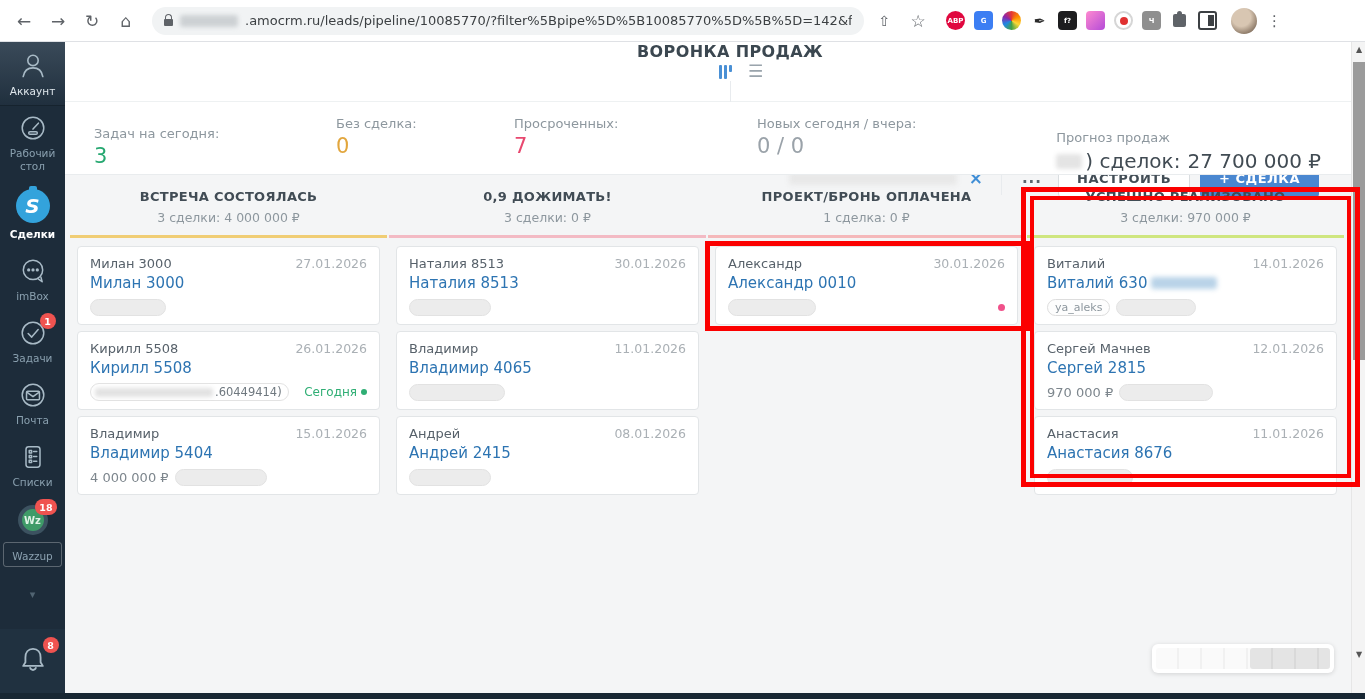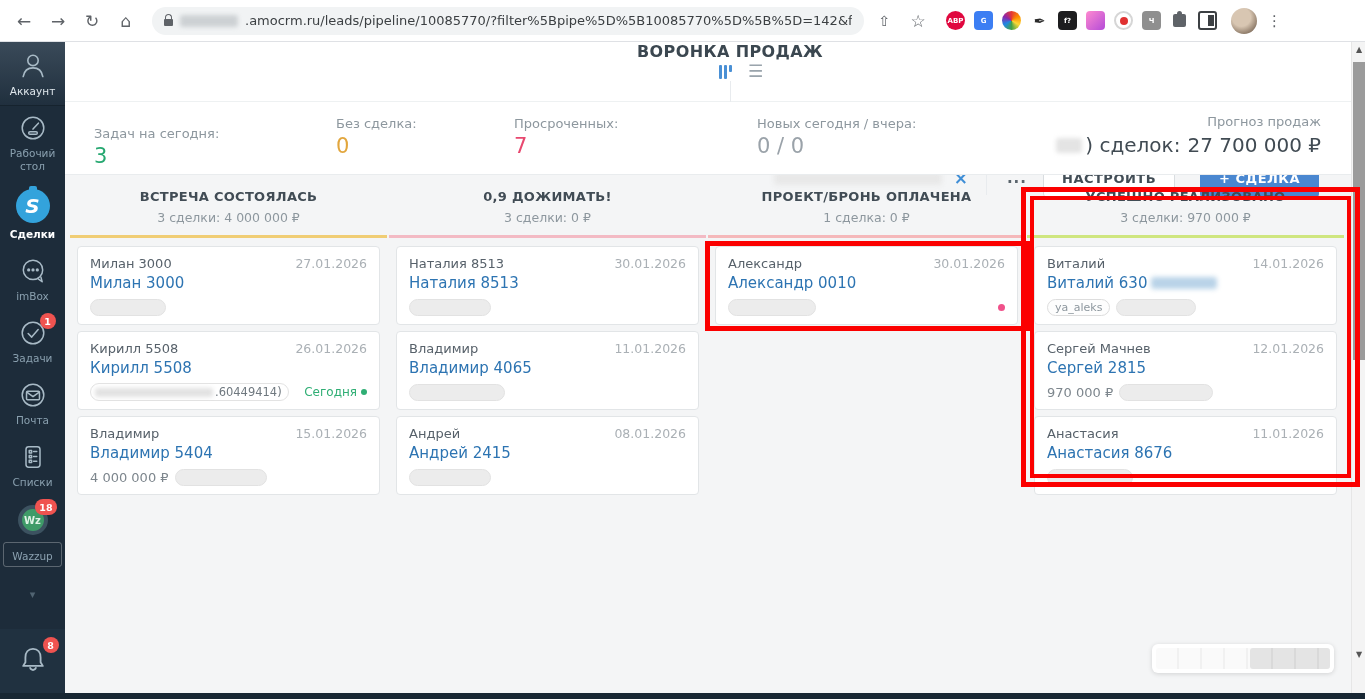--- a/index.html
+++ b/index.html
@@ -63,28 +63,28 @@
   .vdiv { width:1px; height:34px; background:#e8ebee; margin:0 18px; flex:0 0 auto; }
   .chips { display:flex; align-items:center; gap:7px; }
   .chip { background:#dcebf8; border:1px solid #c3d9ee; border-radius:3px; height:27px; display:flex; align-items:center; padding:0 9px; font-size:13.5px; color:#4e5a64; cursor:pointer; gap:7px; }
   .chip .x { color:#5a6670; font-size:13px; cursor:pointer; }
   .filter-user { margin-left:12px; font-size:14px; color:#4b565e; }
   .top-right { margin-left:auto; display:flex; align-items:center; }
   .blurline { width:168px; height:13px; background:#e8e8e8; border-radius:3px; filter:blur(2.5px); }
   .clear-x { color:#3f8ed6; font-size:17px; font-weight:bold; margin:0 14px 0 12px; cursor:pointer; }
   .more-btn { font-size:15px; font-weight:bold; color:#5a646c; letter-spacing:1px; padding:0 16px; cursor:pointer; }
   .btn { height:40px; border-radius:4px; font-size:13px; font-weight:bold; letter-spacing:.5px; display:flex; align-items:center; padding:0 18px; cursor:pointer; white-space:nowrap; }
-  .btn.ghost { background:#fff; border:1px solid #d9dde0; color:#424d56; margin-right:25px; }
+  .btn.ghost { background:#fff; border:1px solid #d9dde0; color:#424d56; margin-right:10px; }
   .btn.primary { background:#4a87d0; color:#fff; border:1px solid #4a87d0; margin-right:46px; }
 
   .statsbar { height:73px; background:#fff; position:relative; border-bottom:1px solid #e9ecee; }
   .stat { position:absolute; top:14px; }
   .stat .s-label { font-size:13px; color:#8d979e; }
   .stat .s-value { font-size:21px; margin-top:3px; }
-  .forecast { position:absolute; top:12px; right:44px; text-align:right; }
+  .forecast { position:absolute; top:28px; right:44px; text-align:left; }
   .forecast .s-label { font-size:13px; color:#8d979e; }
   .forecast .f-line { display:flex; align-items:center; justify-content:flex-end; gap:3px; margin-top:4px; font-size:20px; color:#414b53; }
   .f-blur { display:inline-block; width:26px; height:15px; background:#e4e4e4; border-radius:3px; filter:blur(2px); }
 
   
   .board { display:flex; padding:14px 4px 0; }
   .col { flex:0 0 319px; }
   .col-title { text-align:center; font-size:13px; font-weight:bold; color:#414c55; letter-spacing:.3px; }
   .col-sub { text-align:center; font-size:12.5px; color:#8d979e; margin-top:6px; }
   .col-line { height:3px; margin:10px 1px 0; }

